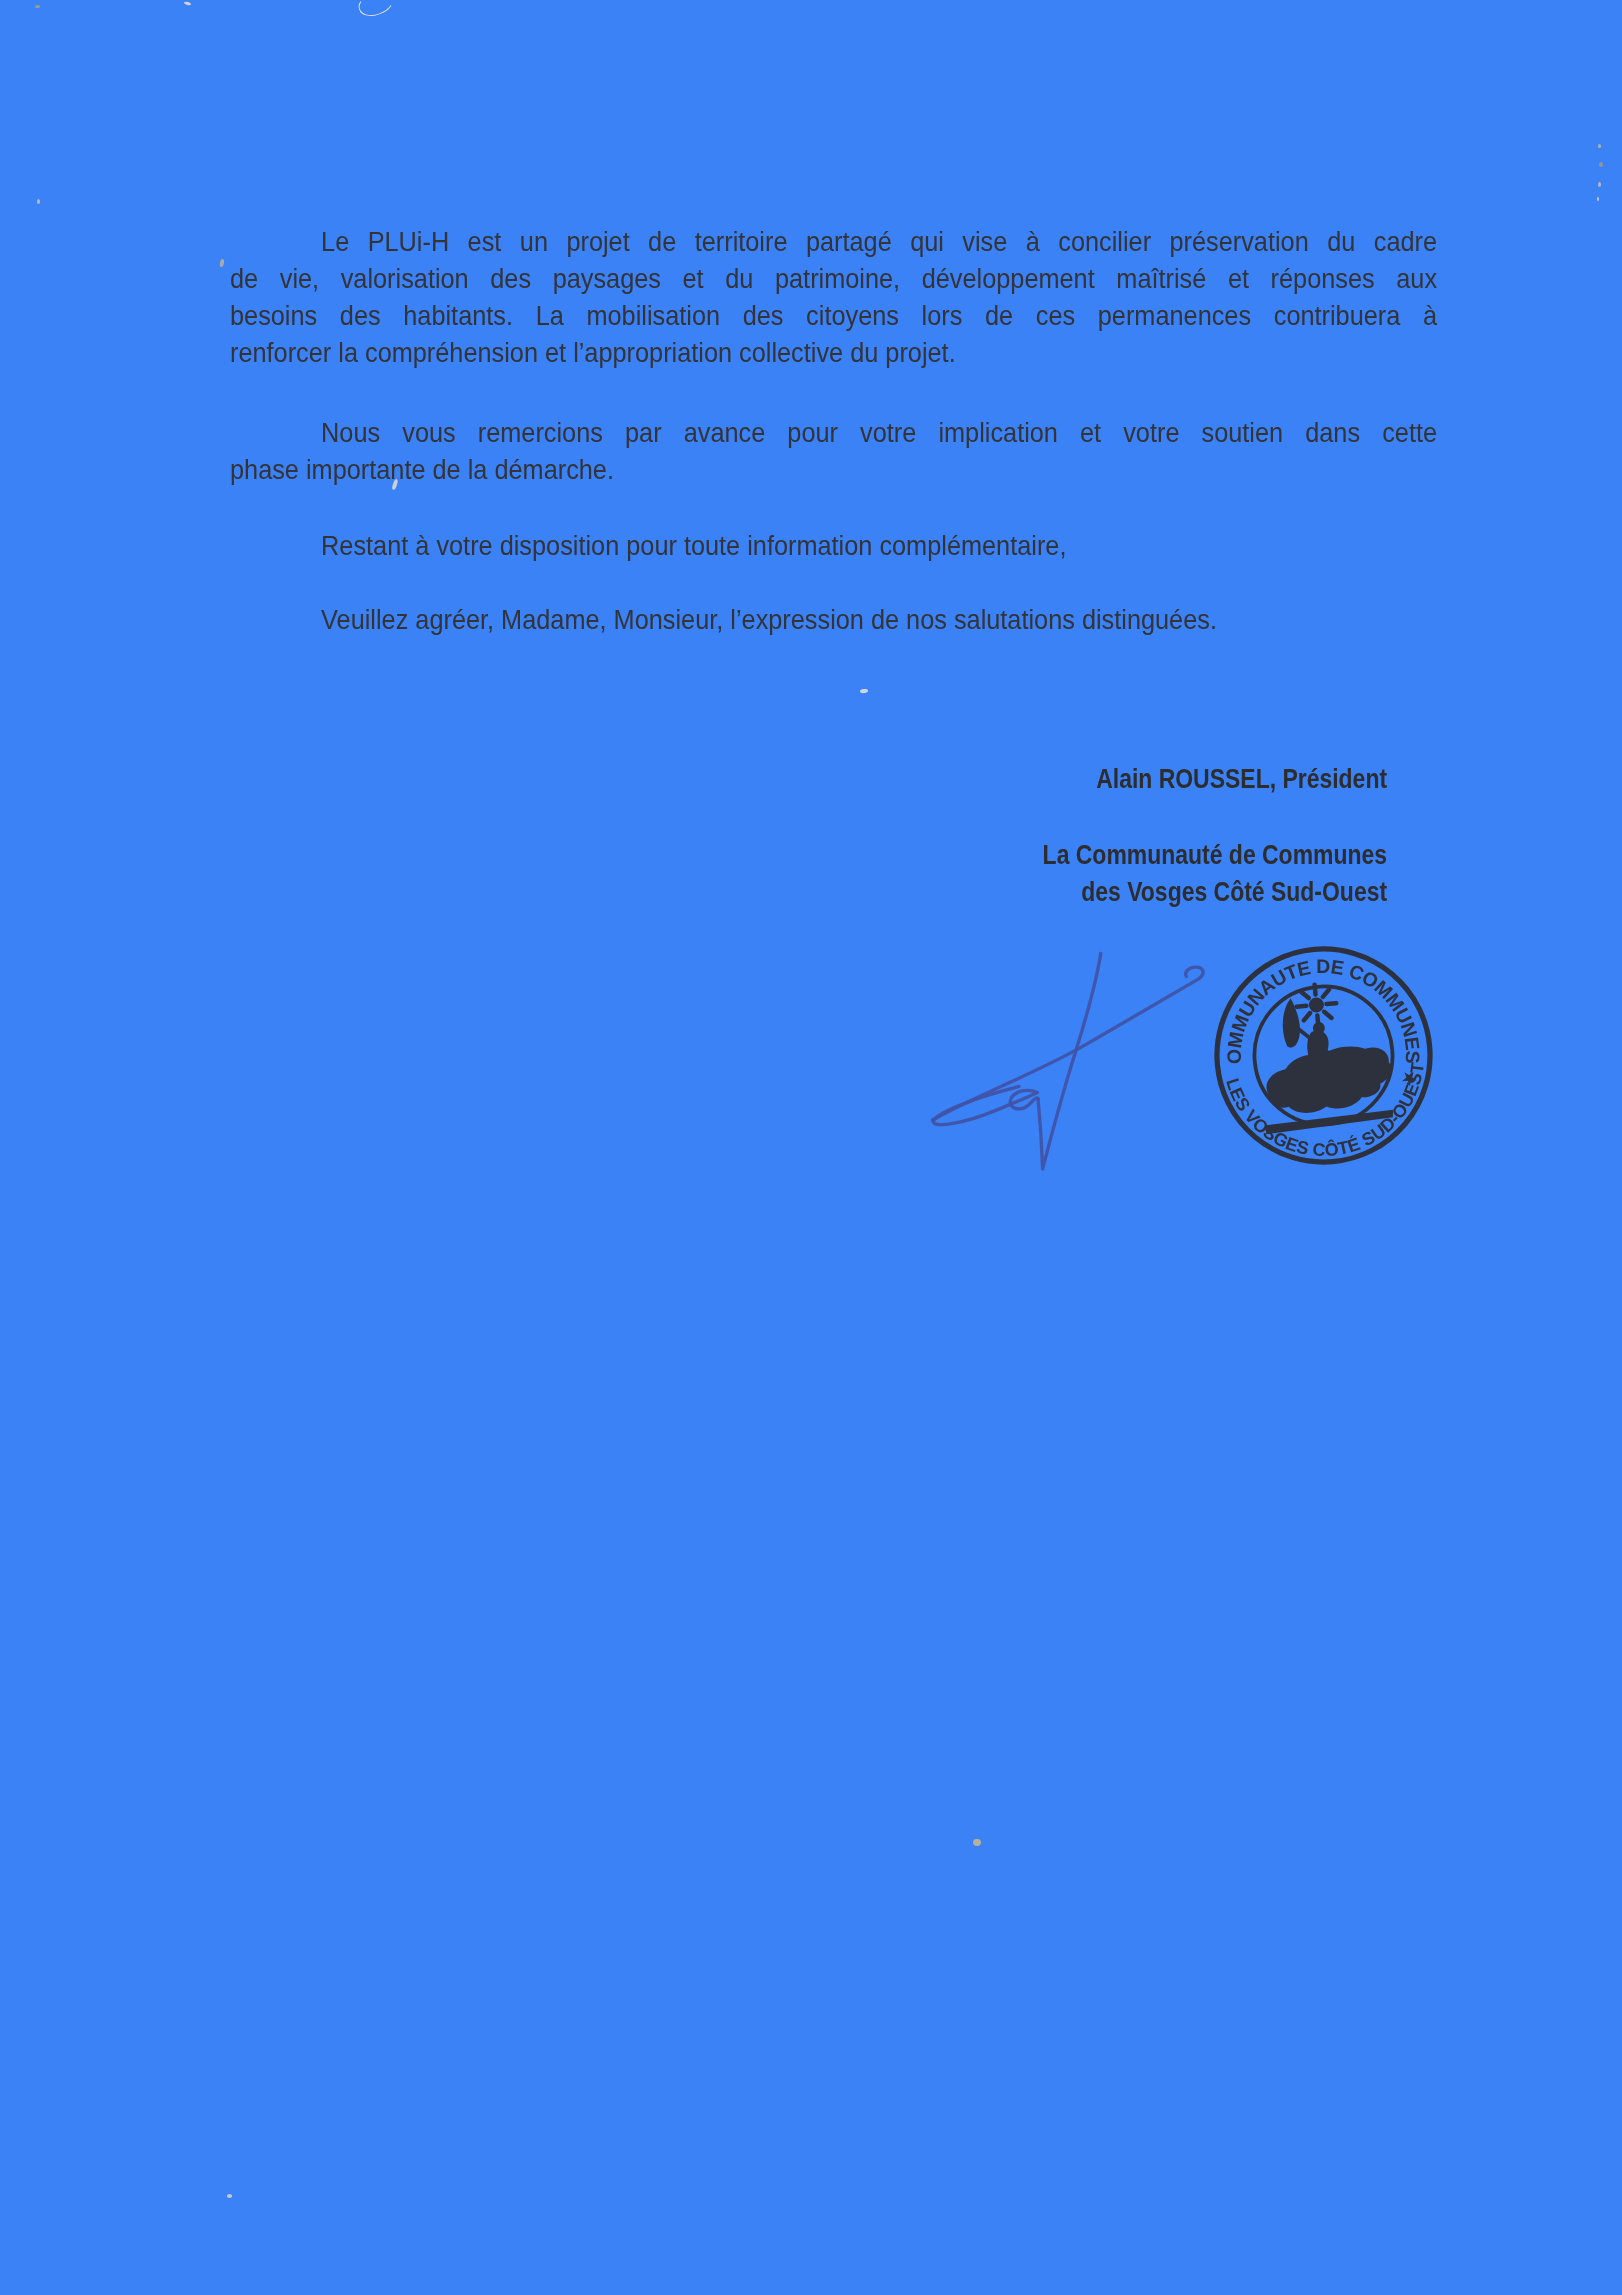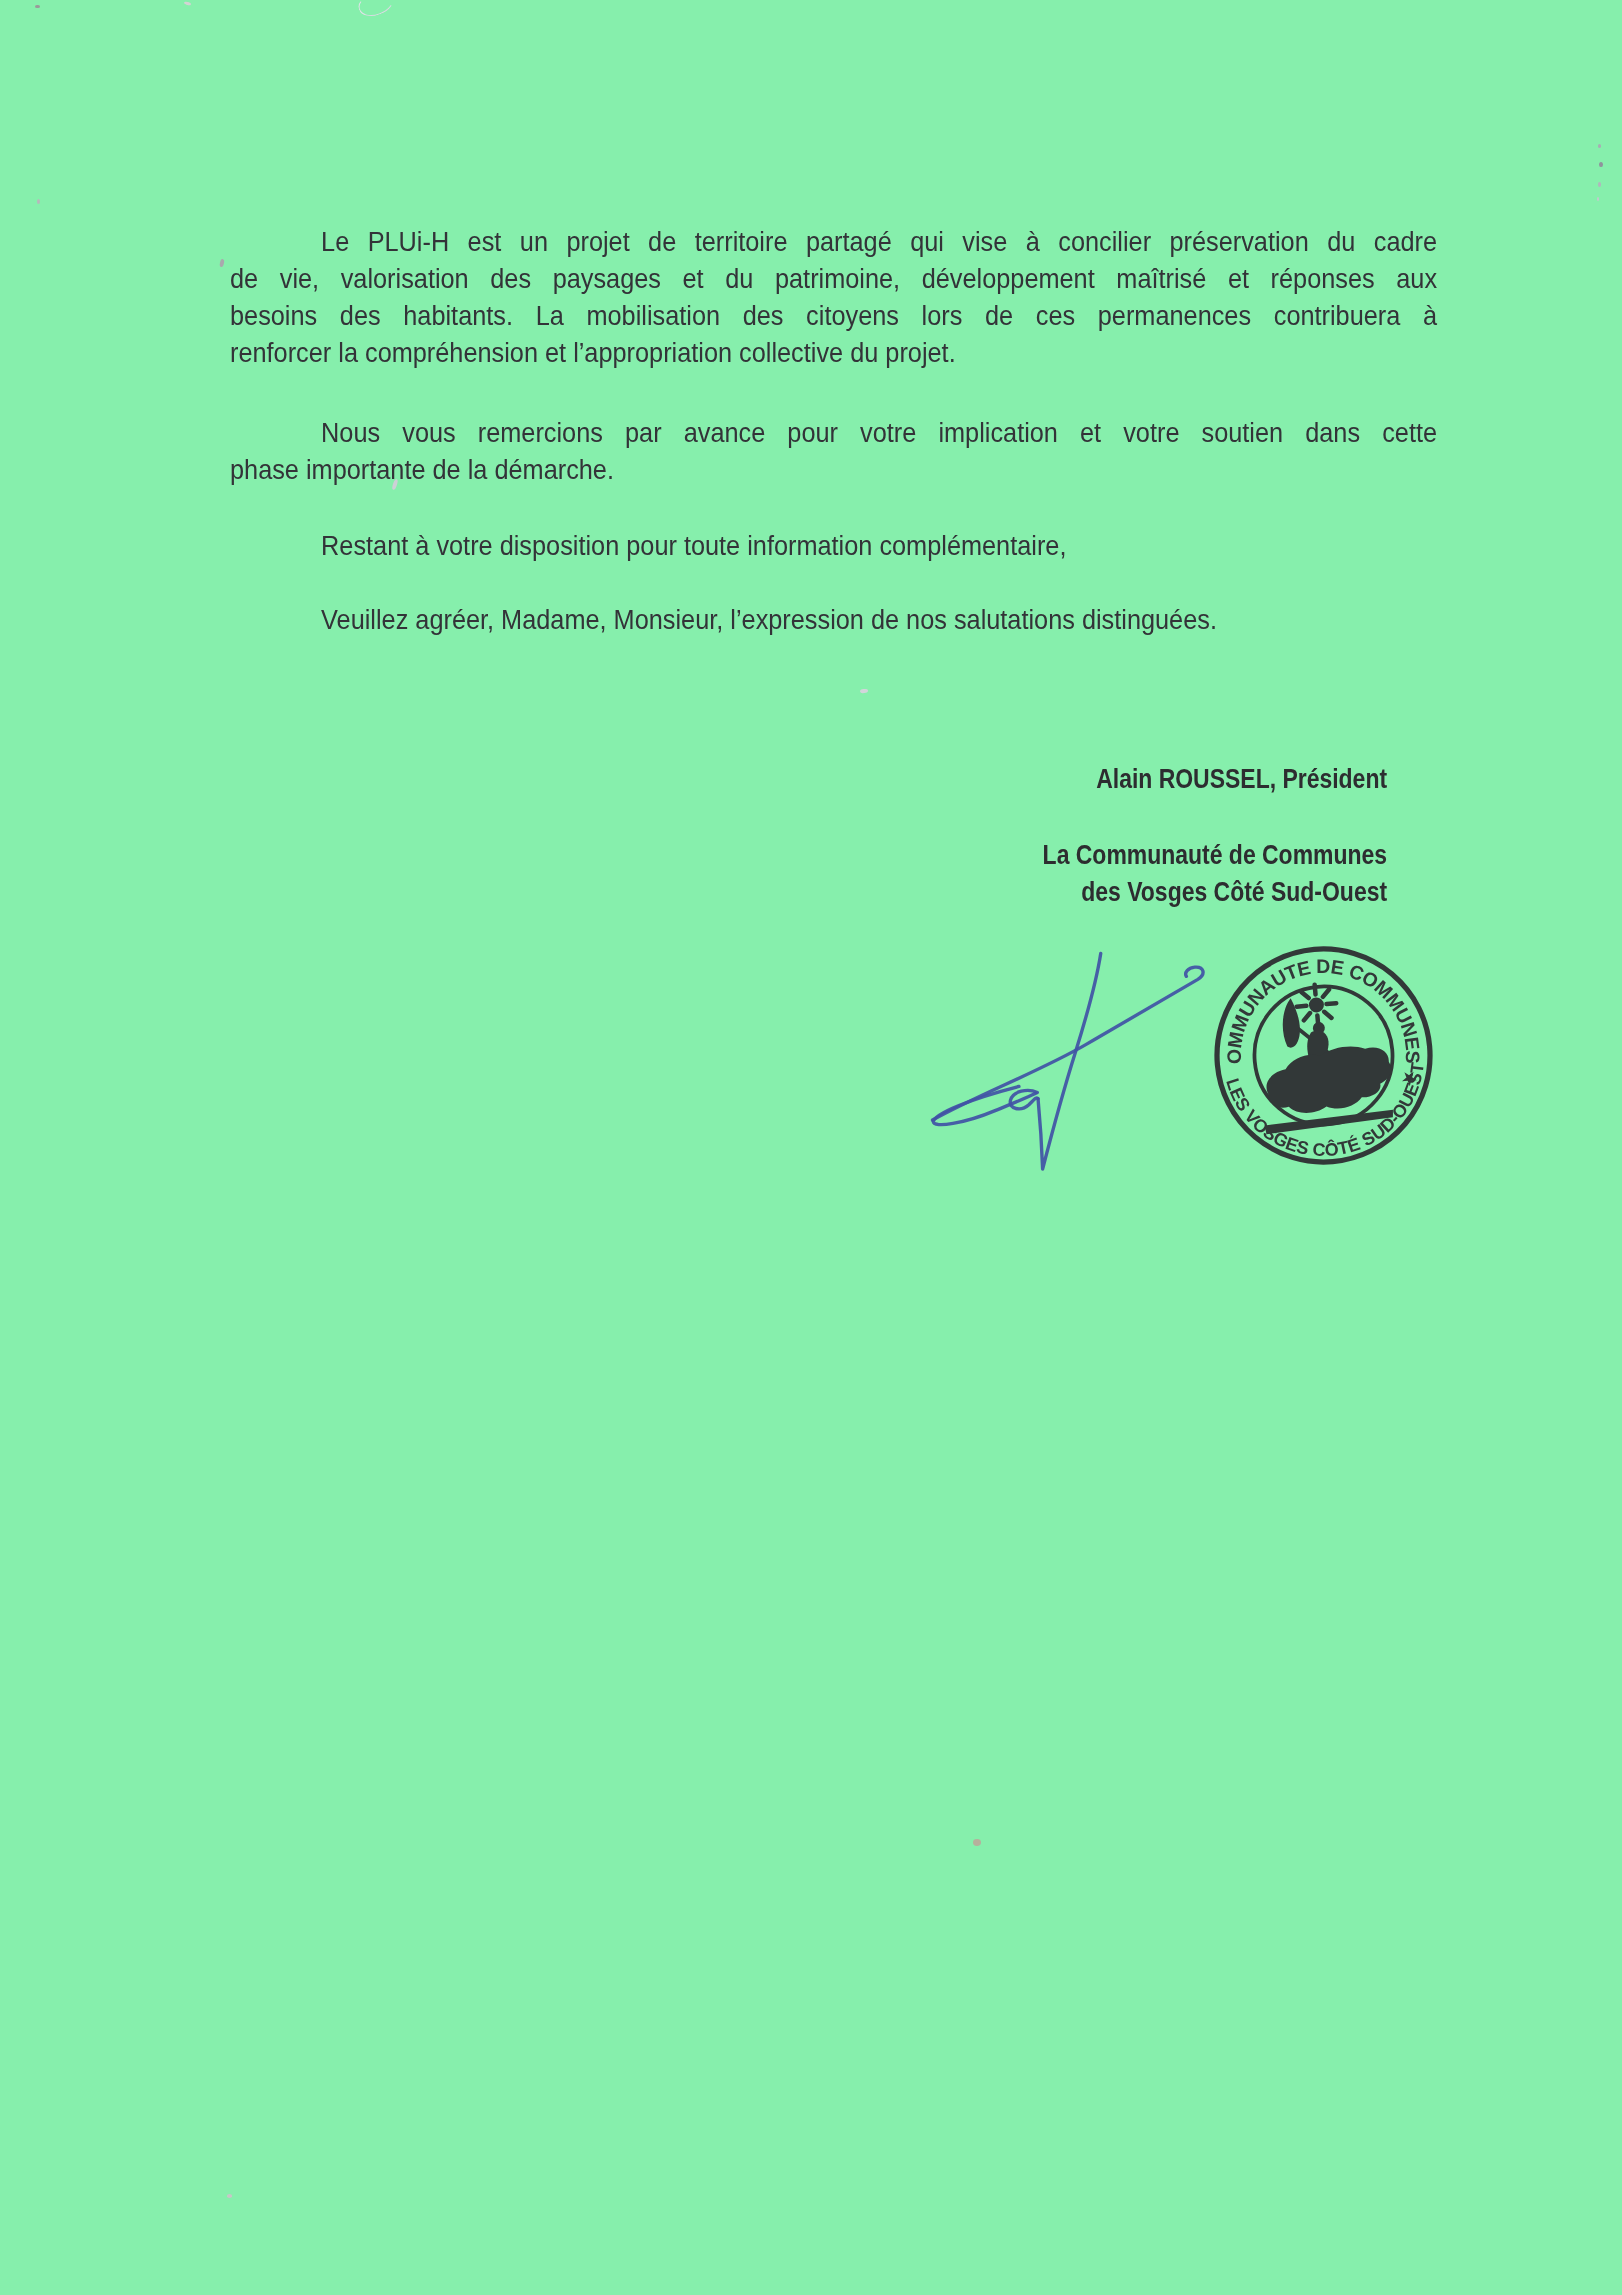--- a/index.html
+++ b/index.html
@@ -1,20 +1,20 @@
 <!DOCTYPE html>
 <html style="font-size:12.2px"><head>
 <meta charset="utf-8">
 <style>
   html, body { margin: 0; padding: 0; background: #e8e8e8; }
   .page {
     position: relative;
     width: 1623px;
     height: 2295px;
-    background: #86efac;
+    background: #3b82f6;
     overflow: hidden;
     font-family: "Liberation Sans", "DejaVu Sans", sans-serif;
   }
 
   
   .letter-body {
     position: absolute;
     left: 230px;
     top: 223px;
     width: 1312px;

